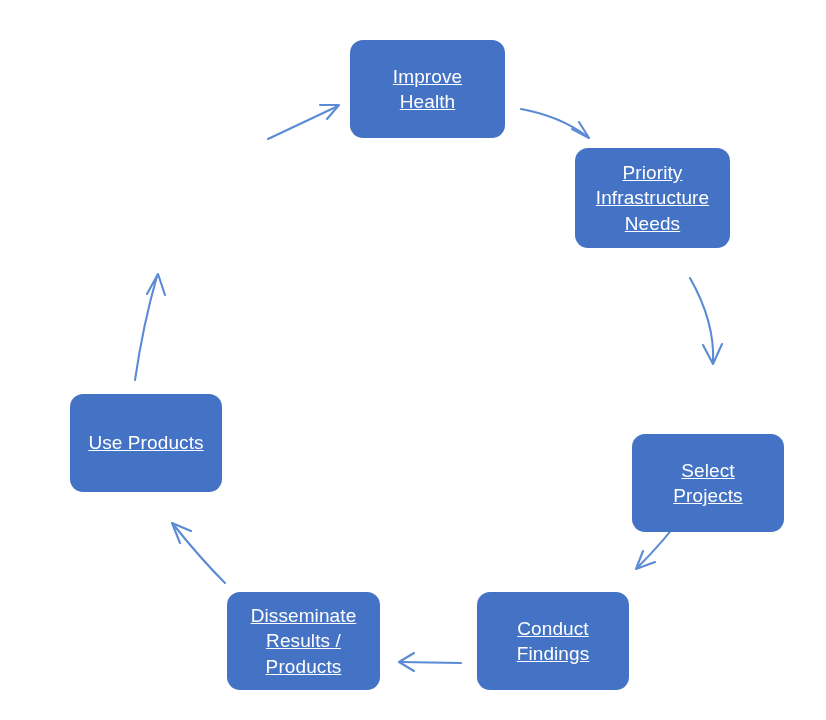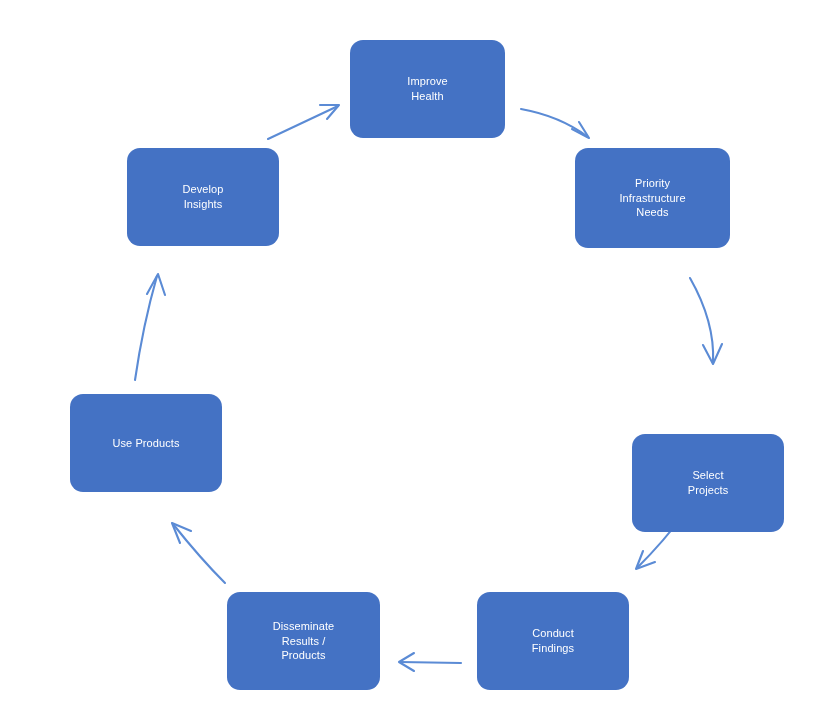--- a/index.html
+++ b/index.html
@@ -27,27 +27,28 @@
     height: 720px;
   }
   .node {
     position: absolute;
     display: flex;
     align-items: center;
     justify-content: center;
     text-align: center;
     border-radius: 13px;
     color: #ffffff;
-    font-size: 11px;
+    font-size: 19px;
     line-height: 1.32;
     font-family: "Liberation Sans", sans-serif;
     letter-spacing: 0.1px;
     box-sizing: border-box;
     padding: 2px 6px;
     z-index: 2;
+    text-decoration: underline;
   }
   .node span {
     display: block;
     width: 100%;
     white-space: pre-line;
   }
   #node-improve-health      { left: 350px; top: 40px;  width: 155px; height: 98px; }
   #node-priority-needs      { left: 575px; top: 148px; width: 155px; height: 100px; }
   #node-select-projects     { left: 632px; top: 394px; width: 152px; height: 98px; margin-top: 40px; }
   #node-conduct-projects    { left: 477px; top: 592px; width: 152px; height: 98px; }
@@ -122,18 +123,14 @@
   <div class="node" id="node-disseminate-results" style="background:#4472C4;">
     <span>Disseminate
 Results /
 Products</span>
   </div>
 
   <div class="node" id="node-use-findings" style="background:#4472C4;">
     <span>Use Products</span>
   </div>
 
-  <div class="node" id="node-develop-insights" style="background:#4472C4;">
-    <span>Develop
-Insights</span>
-  </div>
 
 </div>
 
 </body></html>

